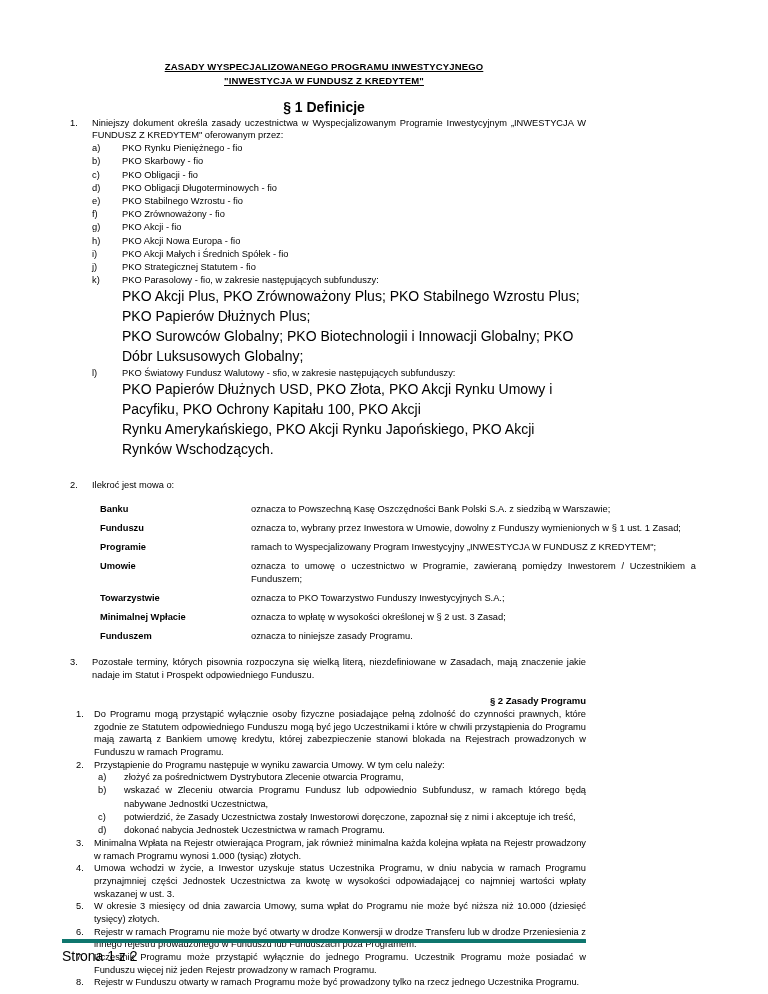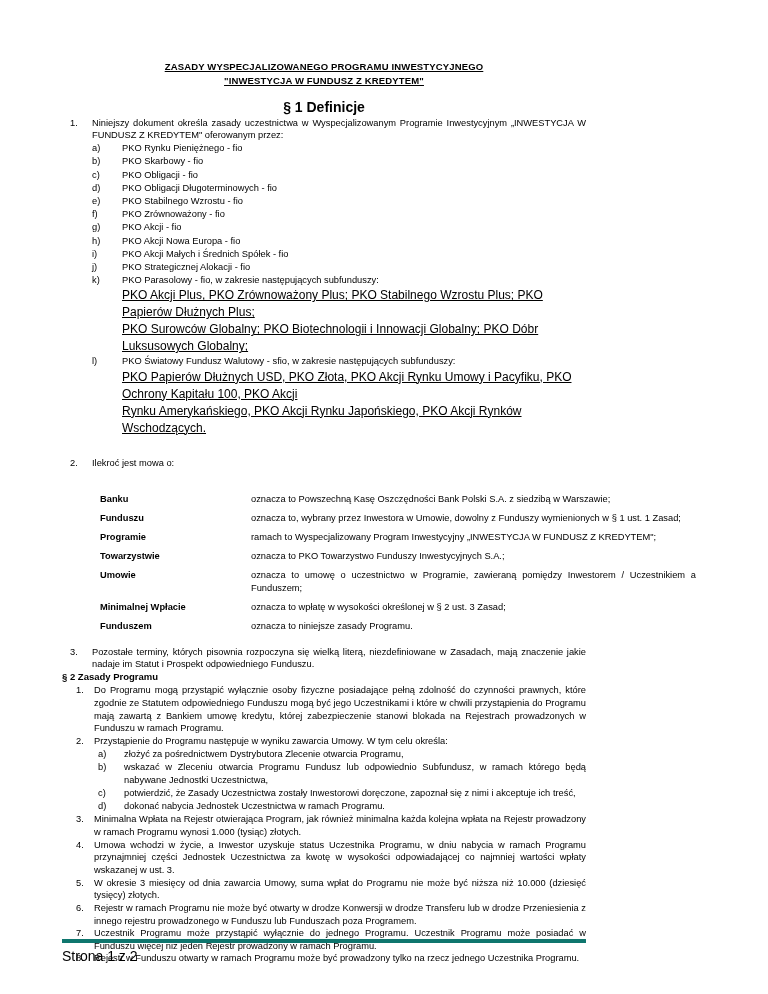--- a/index.html
+++ b/index.html
@@ -29,24 +29,24 @@
     letter-spacing: 0.15px;
   }
   .section-head {
     text-align: center;
     font-size: 14px;
     font-weight: bold;
     margin-top: 11px;
     margin-bottom: 2px;
   }
   .section-head-2 {
-    text-align: left;
+    text-align: right;
     font-size: 9.5px;
     font-weight: bold;
-    margin-top: 0;
+    margin-top: 13px;
     margin-bottom: 2px;
   }
   
   .num-list {
     margin: 0;
     padding: 0;
     list-style: none;
   }
   .num-item {
     position: relative;
@@ -77,28 +77,27 @@
     text-align: justify;
   }
   .alpha-item > .marker {
     position: absolute;
     left: 30px;
     top: 0;
     width: 24px;
   }
   .cont-line {
     padding-left: 60px;
-    font-size: 12px;
+    font-size: 14px;
     line-height: 1.42;
     text-align: left;
-    text-decoration: underline;
   }
   
   .defs {
-    margin-top: 16px;
+    margin-top: 4px;
     margin-left: 38px;
     width: 596px;
     border-collapse: collapse;
   }
   .defs td {
     vertical-align: top;
     font-size: 9.3px;
     line-height: 1.4;
     padding: 0 0 6px 0;
   }
@@ -188,21 +187,21 @@
     <li class="alpha-item">
       <span class="marker">h)</span>
       <span>PKO Akcji Nowa Europa - fio</span>
     </li>
     <li class="alpha-item">
       <span class="marker">i)</span>
       <span>PKO Akcji Małych i Średnich Spółek - fio</span>
     </li>
     <li class="alpha-item">
       <span class="marker">j)</span>
-      <span>PKO Strategicznej Alokacji - fio</span>
+      <span>PKO Strategicznej Statutem - fio</span>
     </li>
     <li class="alpha-item">
       <span class="marker">k)</span>
       <span>PKO Parasolowy - fio, w zakresie następujących subfunduszy:</span>
     </li>
   </ul>
   <div class="cont-line">PKO Akcji Plus, PKO Zrównoważony Plus; PKO Stabilnego Wzrostu Plus; PKO Papierów Dłużnych Plus;</div>
   <div class="cont-line">PKO Surowców Globalny; PKO Biotechnologii i Innowacji Globalny; PKO Dóbr Luksusowych Globalny;</div>
 
   <ul class="alpha-list">
@@ -233,28 +232,28 @@
       </tr>
       <tr>
         <td class="term">Funduszu</td>
         <td class="desc">oznacza to, wybrany przez Inwestora w Umowie, dowolny z Funduszy wymienionych w § 1 ust. 1 Zasad;</td>
       </tr>
       <tr>
         <td class="term">Programie</td>
         <td class="desc">ramach to Wyspecjalizowany Program Inwestycyjny „INWESTYCJA W FUNDUSZ Z KREDYTEM";</td>
       </tr>
       <tr>
+        <td class="term">Umowie</td>
+        <td class="desc">oznacza to umowę o uczestnictwo w Programie, zawieraną pomiędzy Inwestorem / Uczestnikiem a Funduszem;</td>
+      </tr>
+      <tr>
         <td class="term">Towarzystwie</td>
         <td class="desc">oznacza to PKO Towarzystwo Funduszy Inwestycyjnych S.A.;</td>
       </tr>
       <tr>
-        <td class="term">Umowie</td>
-        <td class="desc">oznacza to umowę o uczestnictwo w Programie, zawieraną pomiędzy Inwestorem / Uczestnikiem a Funduszem;</td>
-      </tr>
-      <tr>
         <td class="term">Minimalnej Wpłacie</td>
         <td class="desc">oznacza to wpłatę w wysokości określonej w § 2 ust. 3 Zasad;</td>
       </tr>
       <tr>
         <td class="term">Funduszem</td>
         <td class="desc">oznacza to niniejsze zasady Programu.</td>
       </tr>
     </tbody>
   </table>
 
@@ -269,21 +268,21 @@
 
   <div class="section-head-2">§ 2 Zasady Programu</div>
 
   <ul class="num-list sec2-list">
     <li class="num-item">
       <span class="marker">1.</span>
       <span>Do Programu mogą przystąpić wyłącznie osoby fizyczne posiadające pełną zdolność do czynności prawnych, które zgodnie ze Statutem odpowiedniego Funduszu mogą być jego Uczestnikami i które w chwili przystąpienia do Programu mają zawartą z Bankiem umowę kredytu, której zabezpieczenie stanowi blokada na Rejestrach prowadzonych w Funduszu w ramach Programu.</span>
     </li>
     <li class="num-item">
       <span class="marker">2.</span>
-      <span>Przystąpienie do Programu następuje w wyniku zawarcia Umowy. W tym celu określa:</span>
+      <span>Przystąpienie do Programu następuje w wyniku zawarcia Umowy. W tym celu należy:</span>
     </li>
   </ul>
 
   <ul class="alpha-list sec2-alpha">
     <li class="alpha-item">
       <span class="marker">a)</span>
       <span>złożyć za pośrednictwem Dystrybutora Zlecenie otwarcia Programu,</span>
     </li>
     <li class="alpha-item">
       <span class="marker">b)</span>

